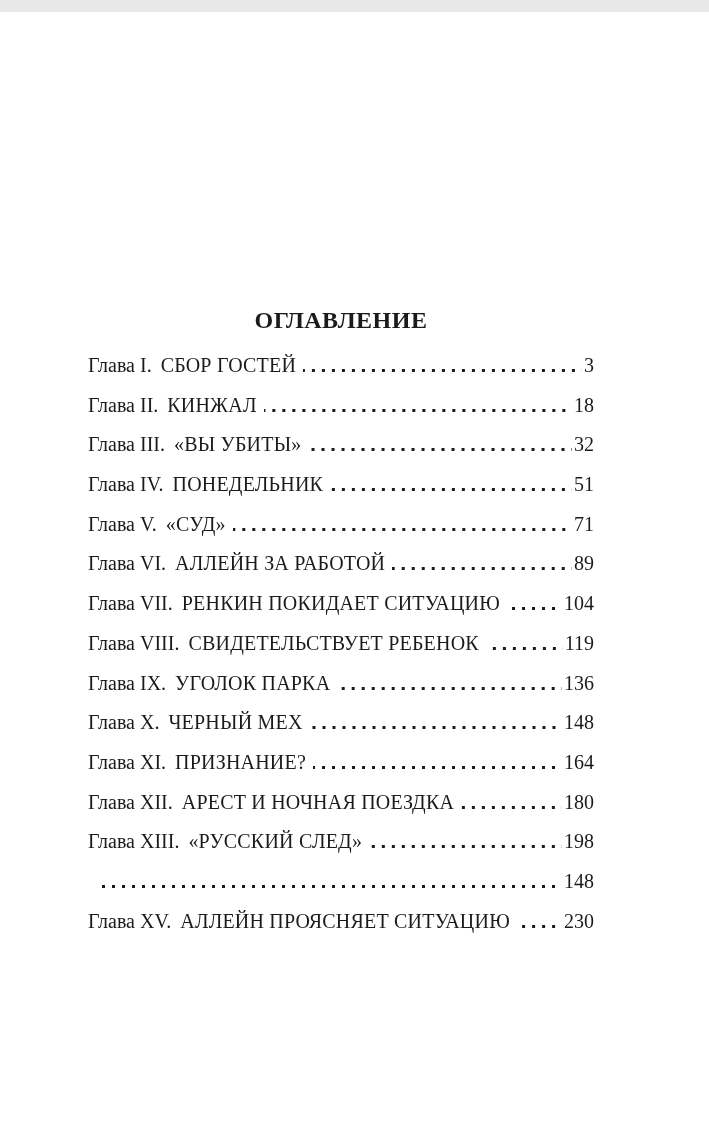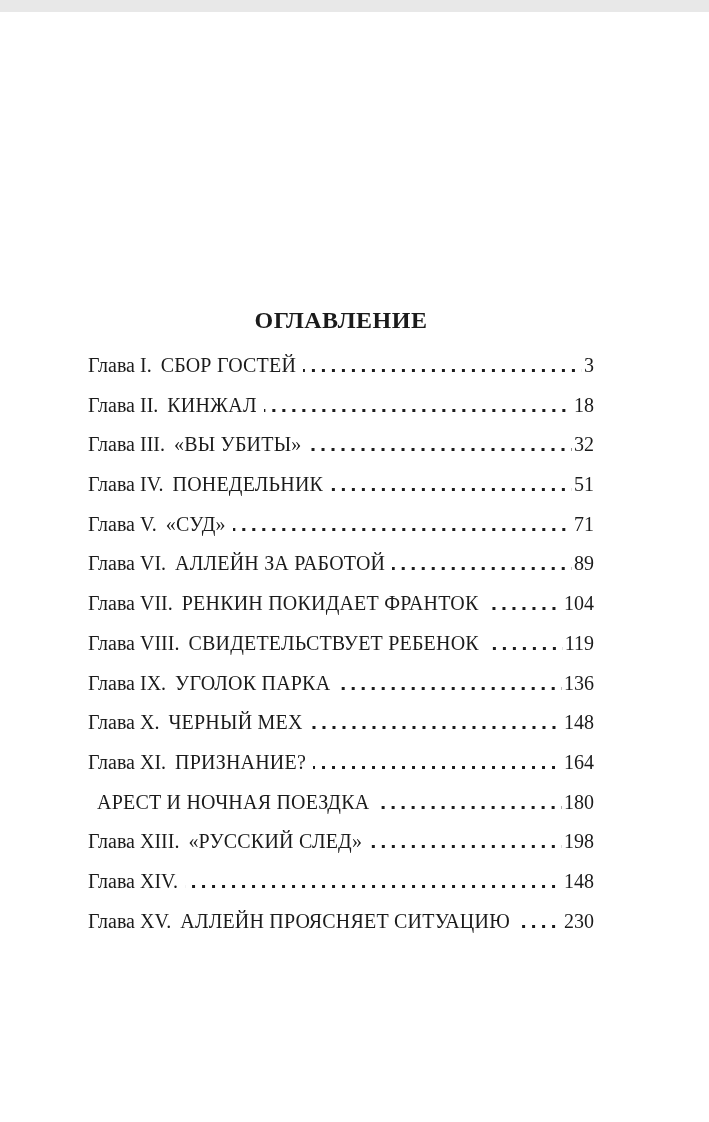--- a/index.html
+++ b/index.html
@@ -97,21 +97,21 @@
 
   <div class="toc-row">
     <span class="chapter-label">Глава VI.</span>
     <span class="chapter-title">АЛЛЕЙН ЗА РАБОТОЙ</span>
     <span class="dot-leader"></span>
     <span class="page-number">89</span>
   </div>
 
   <div class="toc-row">
     <span class="chapter-label">Глава VII.</span>
-    <span class="chapter-title">РЕНКИН ПОКИДАЕТ ФРАНТОК</span>
+    <span class="chapter-title">РЕНКИН ПОКИДАЕТ СИТУАЦИЮ</span>
     <span class="dot-leader"></span>
     <span class="page-number">104</span>
   </div>
 
   <div class="toc-row">
     <span class="chapter-label">Глава VIII.</span>
     <span class="chapter-title">СВИДЕТЕЛЬСТВУЕТ РЕБЕНОК</span>
     <span class="dot-leader"></span>
     <span class="page-number">119</span>
   </div>
@@ -131,34 +131,34 @@
   </div>
 
   <div class="toc-row">
     <span class="chapter-label">Глава XI.</span>
     <span class="chapter-title">ПРИЗНАНИЕ?</span>
     <span class="dot-leader"></span>
     <span class="page-number">164</span>
   </div>
 
   <div class="toc-row">
+    <span class="chapter-label">Глава XII.</span>
     <span class="chapter-title">АРЕСТ И НОЧНАЯ ПОЕЗДКА</span>
     <span class="dot-leader"></span>
     <span class="page-number">180</span>
   </div>
 
   <div class="toc-row">
     <span class="chapter-label">Глава XIII.</span>
     <span class="chapter-title">«РУССКИЙ СЛЕД»</span>
     <span class="dot-leader"></span>
     <span class="page-number">198</span>
   </div>
 
   <div class="toc-row">
-    <span class="chapter-label">Глава XIV.</span>
     <span class="dot-leader"></span>
     <span class="page-number">148</span>
   </div>
 
   <div class="toc-row">
     <span class="chapter-label">Глава XV.</span>
     <span class="chapter-title">АЛЛЕЙН ПРОЯСНЯЕТ СИТУАЦИЮ</span>
     <span class="dot-leader"></span>
     <span class="page-number">230</span>
   </div>

